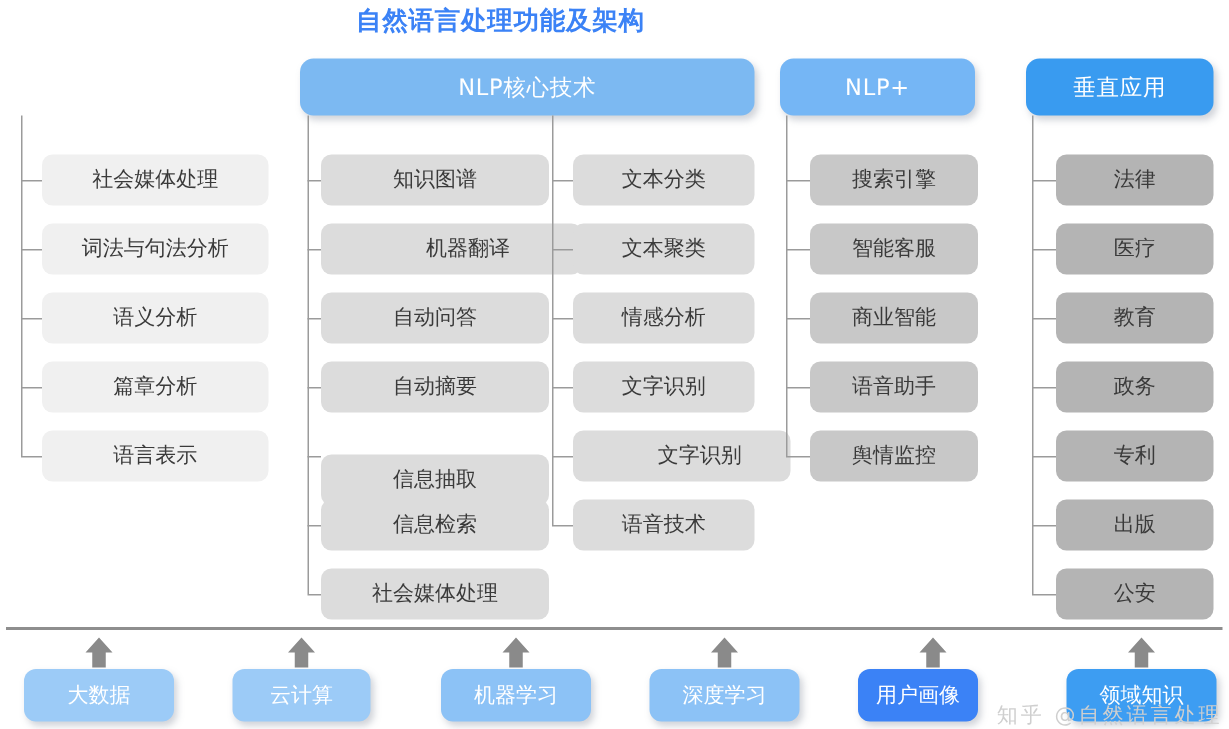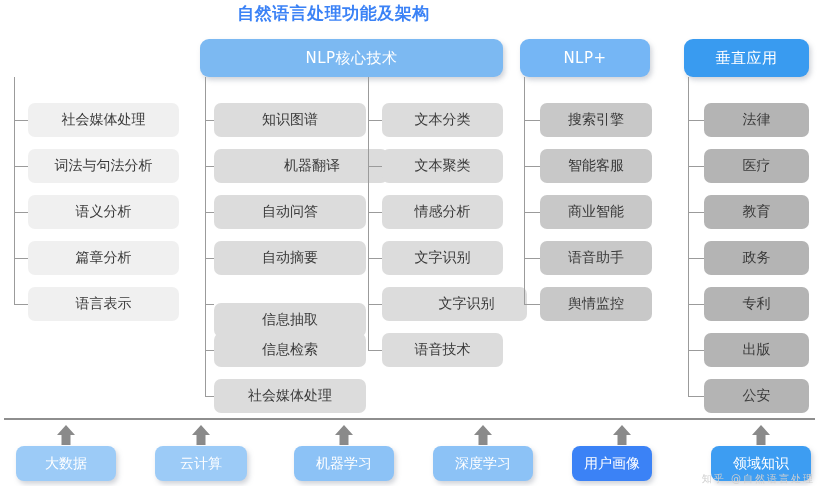--- a/index.html
+++ b/index.html
@@ -61,21 +61,21 @@
   }
   .foot{
     position:absolute;top:446px;height:35px;
     border-radius:8px;
     display:flex;align-items:center;justify-content:center;
     color:#ffffff;font-size:14px;
     box-shadow:2px 3px 5px rgba(120,130,145,.35);
   }
   .wm{
     position:absolute;right:4px;bottom:0px;
-    font-size:10px;color:#cfcfcf;letter-spacing:2px;
+    font-size:14px;color:#cfcfcf;letter-spacing:2px;
     white-space:nowrap;
   }
 </style>
 </head>
 <body>
 
 <div id="root">
 
   <div class="title">自然语言处理功能及架构</div>
 

